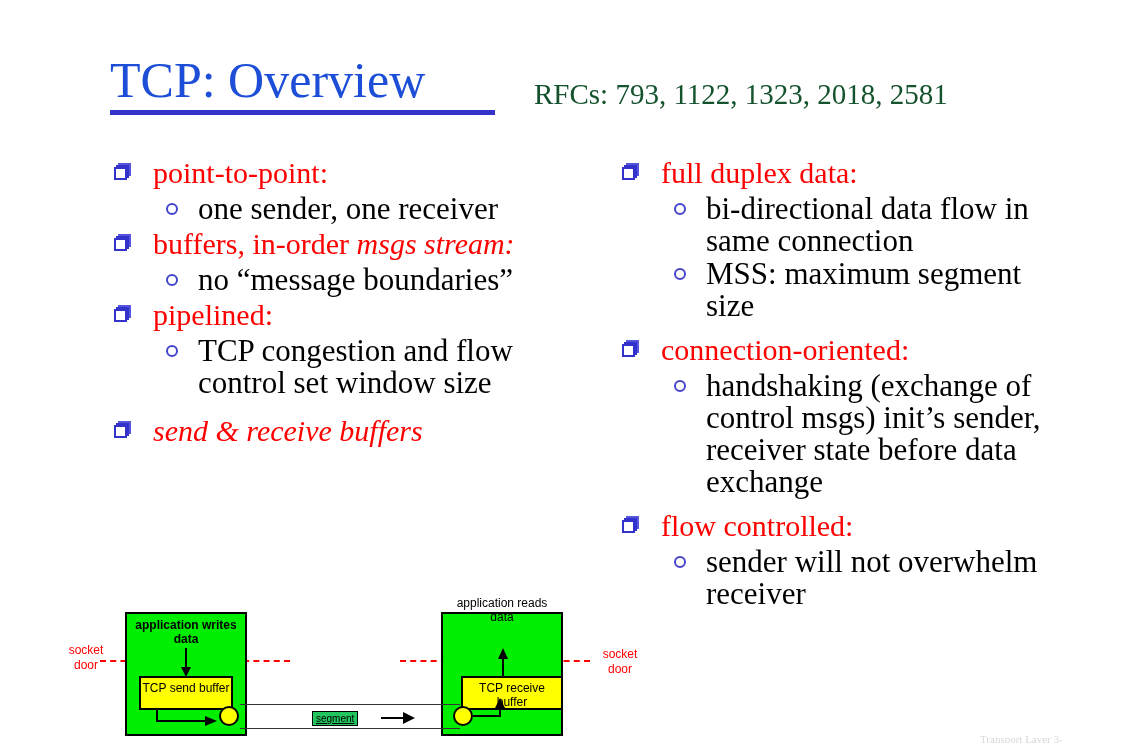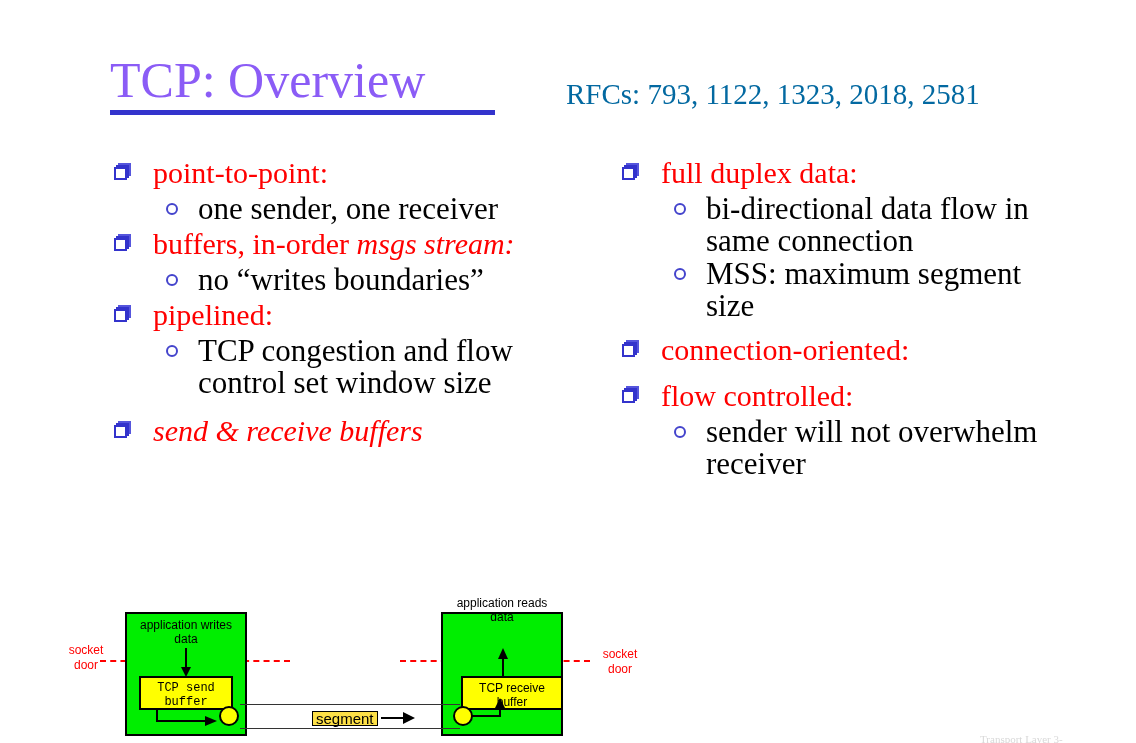--- a/index.html
+++ b/index.html
@@ -22,40 +22,39 @@
     left: 0; top: 26px;
     width: 1136px;
     height: 70px;
   }
   #slide-title {
     position: absolute;
     left: 110px; top: 28px;
     font-family: "Liberation Serif", serif;
     font-size: 50px;
     line-height: 52px;
-    color: #8b5cf6;
+    color: #1d4ed8;
     white-space: nowrap;
     letter-spacing: 0px;
   }
   #title-underline {
     position: absolute;
     left: 110px; top: 84px;
     width: 385px;
     height: 5px;
     background: #3333cc;
   }
   #rfc-note {
     position: absolute;
     left: 534px; top: 52px;
     font-family: "Liberation Serif", serif;
     font-size: 29px;
     line-height: 32px;
-    color: #0369a1;
+    color: #14532d;
     white-space: nowrap;
-    margin-left: 32px;
   }
 
   
   .column {
     position: absolute;
     top: 155px;
   }
   #left-column  { left: 108px; width: 500px; }
   #right-column { left: 616px; width: 452px; }
 
@@ -113,36 +112,36 @@
 
   .app-label {
     position: absolute;
     font-family: "Liberation Sans", sans-serif;
     font-size: 12px;
     line-height: 14px;
     color: #000000;
     text-align: center;
     width: 110px;
   }
-  #app-left  { left: 131px; top: 618px; }
+  #app-left  { left: 131px; top: 618px; font-weight: bold; }
   #app-right { left: 447px; top: 596px; }
 
   .buffer {
     position: absolute;
     background: #ffff00;
     border: 2px solid #000000;
     box-sizing: border-box;
     font-family: "Liberation Sans", sans-serif;
     font-size: 12px;
     line-height: 14px;
     color: #000000;
     text-align: center;
     padding-top: 3px;
   }
-  #buf-left  { left: 139px; top: 676px; width: 94px; height: 34px; font-family: Liberation Mono, monospace; }
+  #buf-left  { left: 139px; top: 676px; width: 94px; height: 34px; }
   #buf-right { left: 461px; top: 676px; width: 102px; height: 34px; }
 
   .socket-line {
     position: absolute;
     height: 0;
     border-top: 2px dashed #ff0000;
   }
   #sock-line-left  { left: 100px; top: 660px; width: 190px; }
   #sock-line-right { left: 400px; top: 660px; width: 190px; }
 
@@ -173,25 +172,25 @@
     position: absolute;
     height: 0;
     border-top: 1px solid #333333;
   }
   #pipe-top    { left: 240px; top: 704px; width: 220px; }
   #pipe-bottom { left: 240px; top: 728px; width: 220px; }
 
   #segment-label {
     position: absolute;
     left: 312px; top: 711px;
-    background: #fde047;
+    background: #22c55e;
     border: 1px solid #000000;
     box-sizing: border-box;
     font-family: "Liberation Sans", sans-serif;
-    font-size: 15px;
+    font-size: 10px;
     line-height: 13px;
     color: #000000;
     padding: 0 3px;
     text-decoration: underline;
   }
   #segment-arrow {
     position: absolute;
     left: 381px; top: 711px;
     width: 36px; height: 14px;
   }
@@ -227,21 +226,21 @@
     <span class="ci-marker"></span>
     <span>one sender, one receiver</span>
   </div>
 
   <div class="l1">
     <span class="sq-marker"></span>
     <span class="txt"><span>buffers, in-order </span><span class="em">msgs stream:</span></span>
   </div>
   <div class="l2">
     <span class="ci-marker"></span>
-    <span>no “writes boundaries”</span>
+    <span>no “message boundaries”</span>
   </div>
 
   <div class="l1">
     <span class="sq-marker"></span>
     <span class="txt">pipelined:</span>
   </div>
   <div class="l2">
     <span class="ci-marker"></span>
     <span>TCP congestion and flow control set window size</span>
   </div>
@@ -263,20 +262,24 @@
     <span>bi-directional data flow in same connection</span>
   </div>
   <div class="l2">
     <span class="ci-marker"></span>
     <span>MSS: maximum segment size</span>
   </div>
 
   <div class="l1" style="margin-top:10px;">
     <span class="sq-marker"></span>
     <span class="txt">connection-oriented:</span>
+  </div>
+  <div class="l2">
+    <span class="ci-marker"></span>
+    <span>handshaking (exchange of control msgs) init’s sender, receiver state before data exchange</span>
   </div>
 
   <div class="l1" style="margin-top:10px;">
     <span class="sq-marker"></span>
     <span class="txt">flow controlled:</span>
   </div>
   <div class="l2">
     <span class="ci-marker"></span>
     <span>sender will not overwhelm receiver</span>
   </div>

